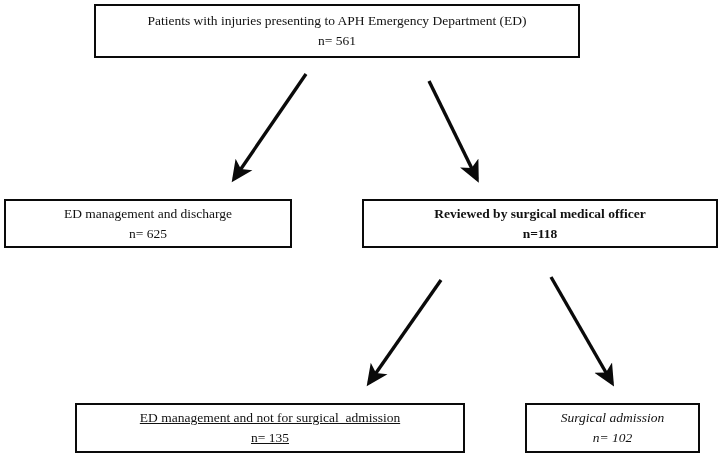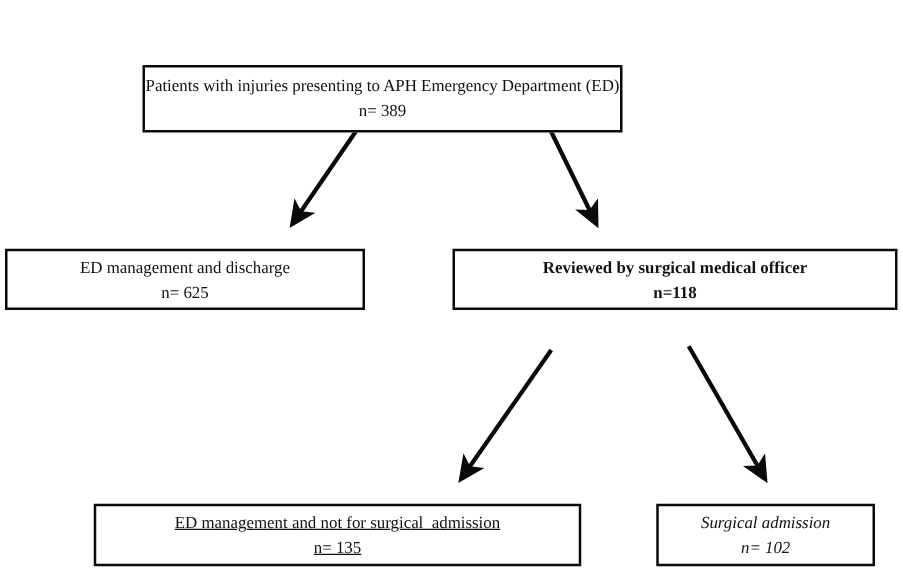--- a/index.html
+++ b/index.html
@@ -36,21 +36,21 @@
   #arrow-layer {
     position: absolute;
     left: 0;
     top: 0;
     width: 722px;
     height: 462px;
     pointer-events: none;
   }
 
   
-  #node-ed-total      { left: 114px; top: 4px;   width: 384px; height: 54px; margin-top: 48px; }
+  #node-ed-total      { left: 94px; top: 4px;   width: 486px; height: 54px; }
   #node-ed-discharge  { left: 4px;   top: 199px; width: 288px; height: 49px; }
   #node-reviewed      { left: 362px; top: 199px; width: 356px; height: 49px; font-weight: bold; }
   #node-no-surgery    { left: 75px;  top: 403px; width: 390px; height: 50px; text-decoration: underline; }
   #node-surgical-adm  { left: 525px; top: 403px; width: 175px; height: 50px; font-style: italic; }
 </style>
 </head>
 <body>
 
 <div id="flowchart-canvas">
 
@@ -65,21 +65,21 @@
 
     <line x1="429" y1="81" x2="477" y2="179" stroke="#0a0a0a" stroke-width="3.4" marker-end="url(#arrowhead)"></line>
 
     <line x1="441" y1="280" x2="369" y2="383" stroke="#0a0a0a" stroke-width="3.4" marker-end="url(#arrowhead)"></line>
 
     <line x1="551" y1="277" x2="612" y2="383" stroke="#0a0a0a" stroke-width="3.4" marker-end="url(#arrowhead)"></line>
   </svg>
 
   <div class="node-box" id="node-ed-total">
     <span class="node-line">Patients with injuries presenting to APH Emergency Department (ED)</span>
-    <span class="node-line">n= 389</span>
+    <span class="node-line">n= 561</span>
   </div>
 
   <div class="node-box" id="node-ed-discharge">
     <span class="node-line">ED management and discharge</span>
     <span class="node-line">n= 625</span>
   </div>
 
   <div class="node-box" id="node-reviewed">
     <span class="node-line">Reviewed by surgical medical officer</span>
     <span class="node-line">n=118</span>

